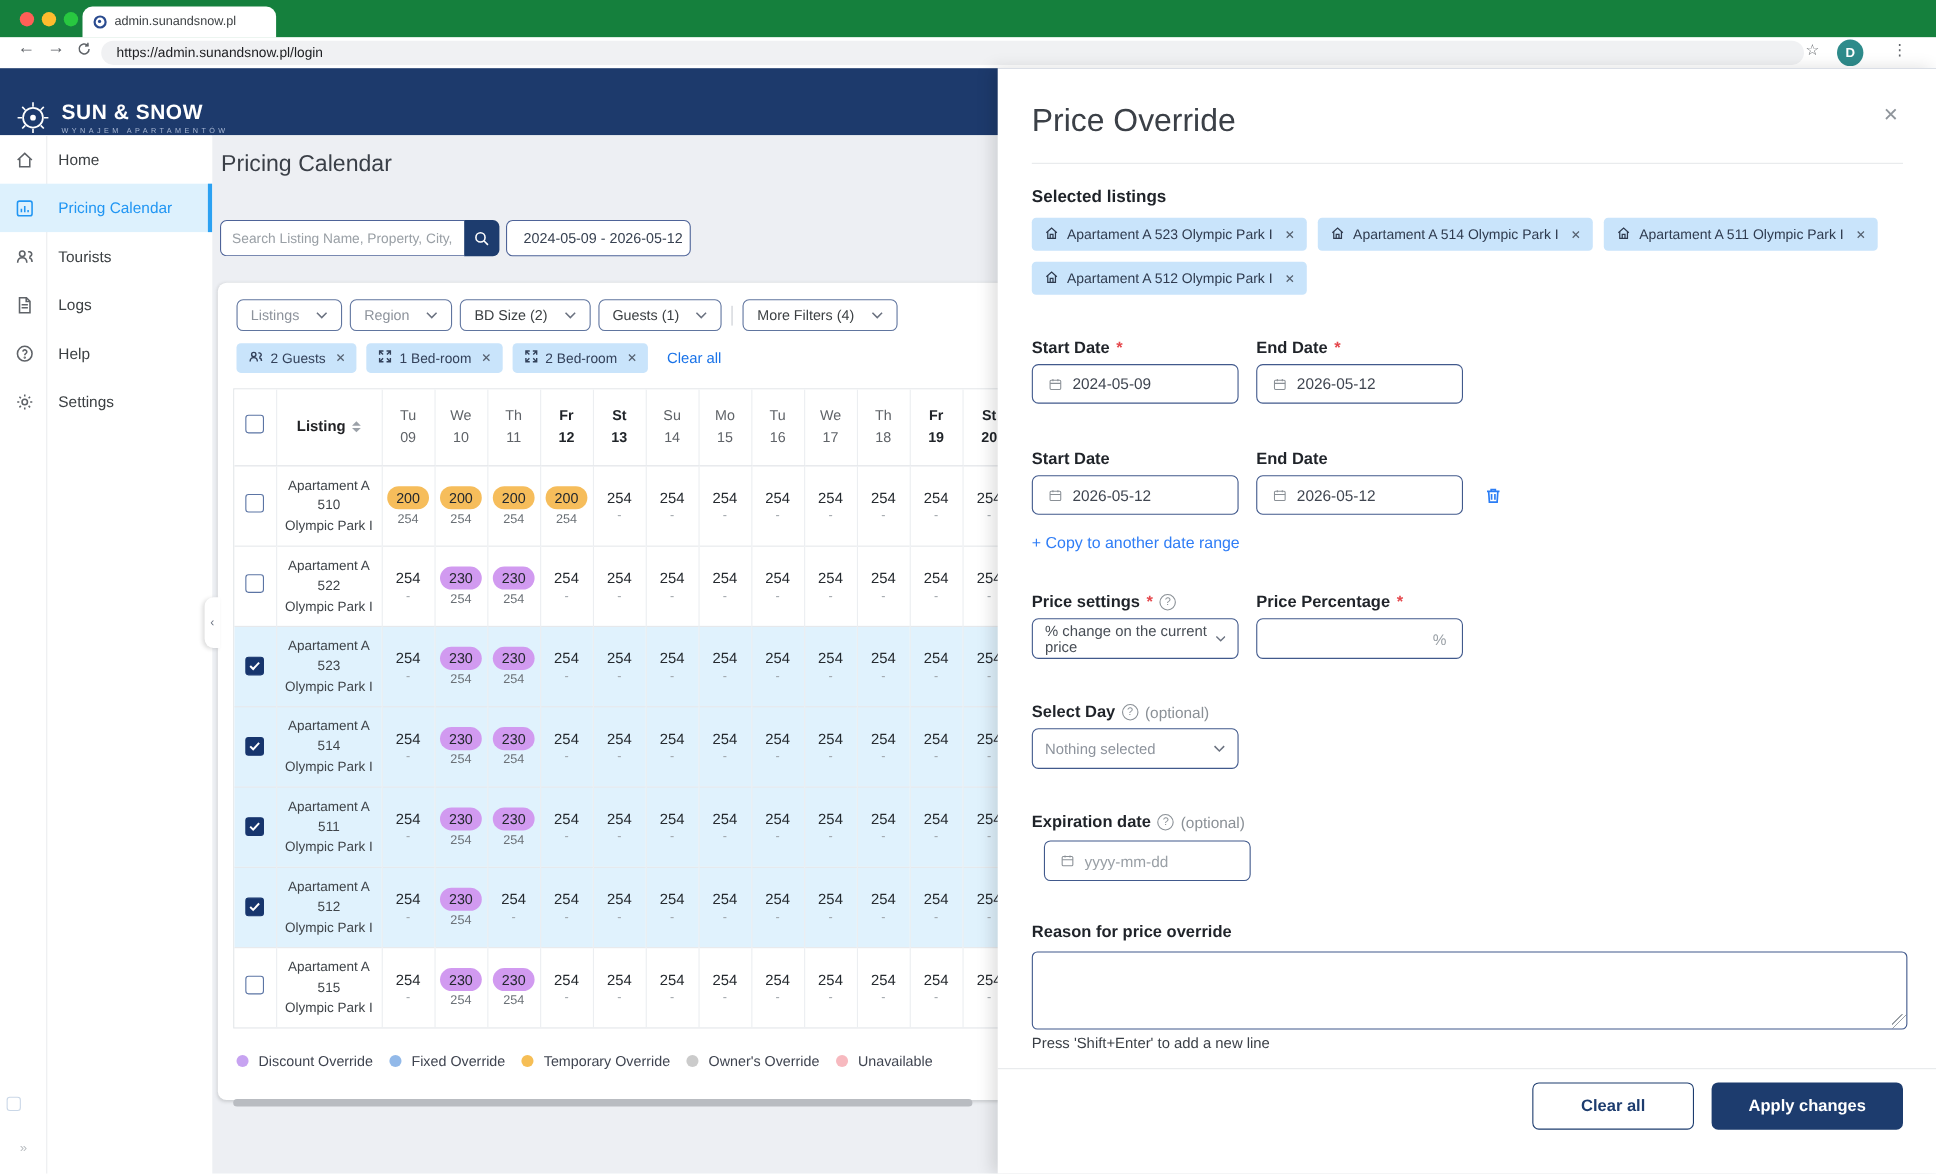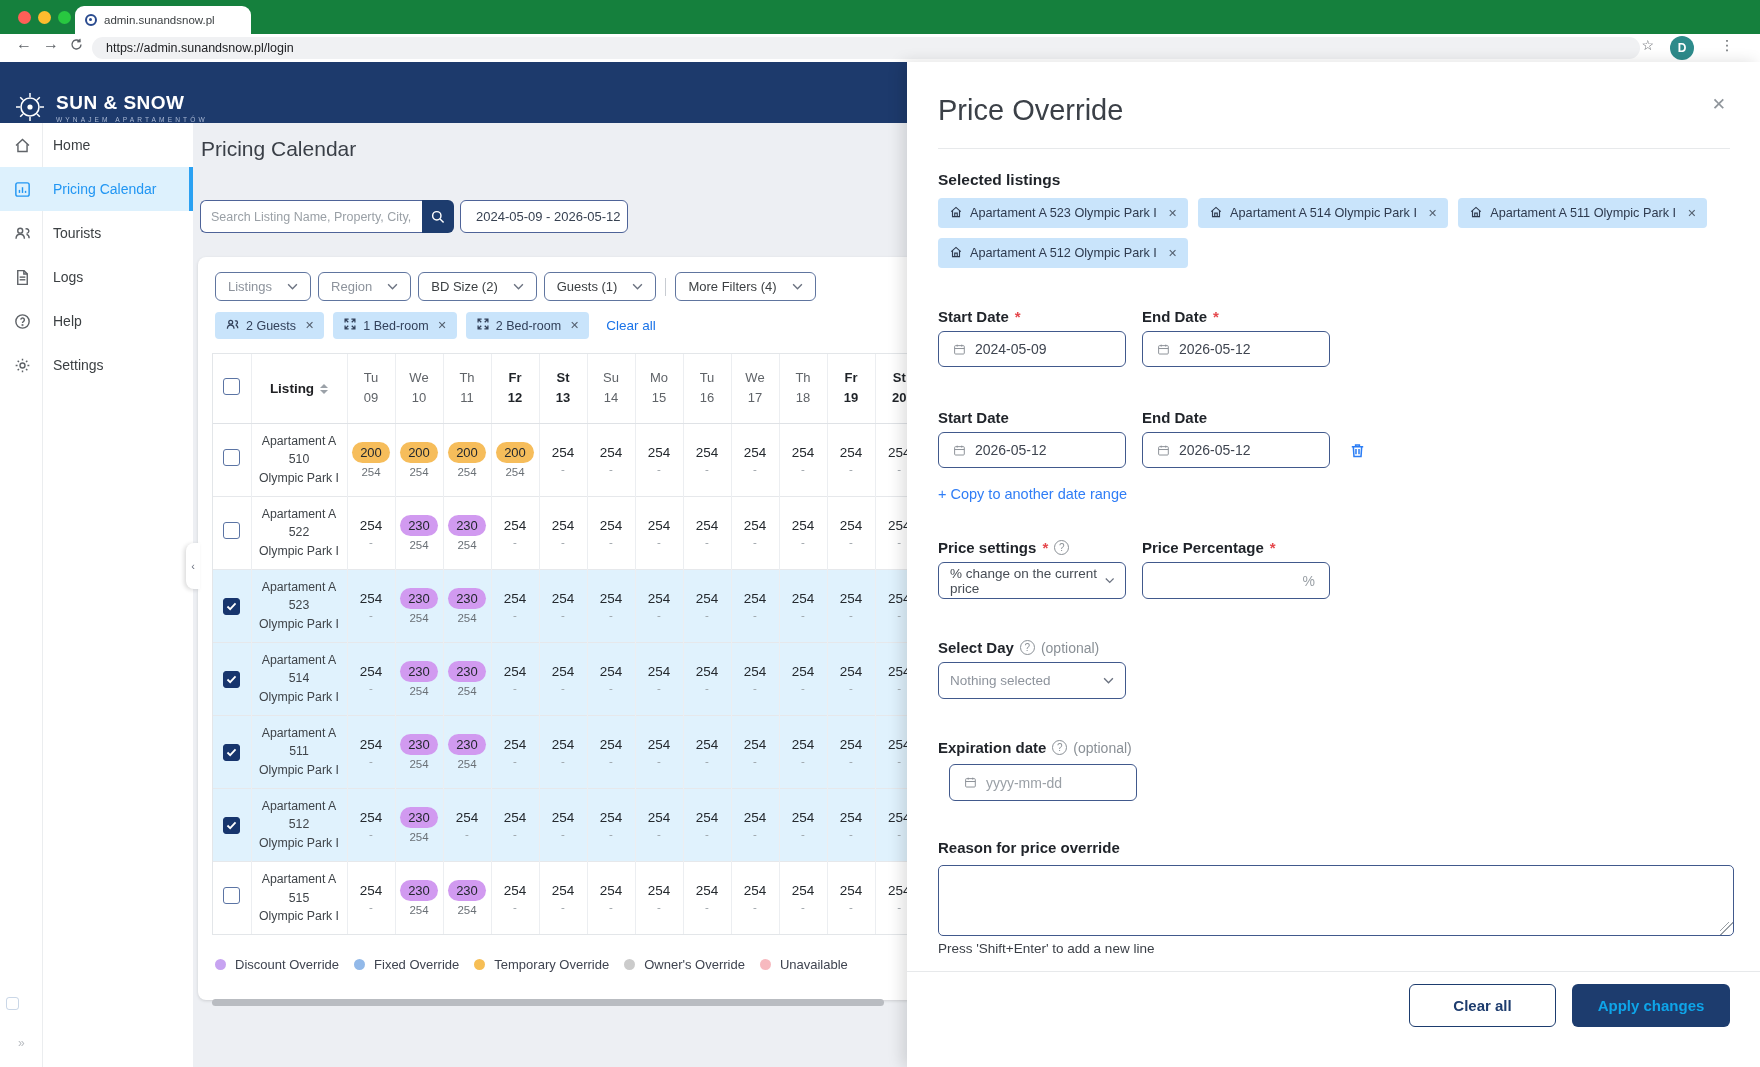--- a/index.html
+++ b/index.html
@@ -114,21 +114,21 @@
   .pct { color:#9aa0a6; font-size:14px; }
   .trash-wrap { position:absolute; left:441px; display:flex; align-items:center; height:36px; }
   .copy-link { position:absolute; left:31px; top:424px; font-size:14.5px; color:#2f7df6; font-weight:500; }
   .reason-ta { position:absolute; left:31px; top:803px; width:796px; height:71px; border:1.3px solid #41598c; border-radius:5px; resize:none; font-family:inherit; font-size:14px; padding:8px 10px; color:#3f4550; outline:none;
     background-image:linear-gradient(135deg, transparent 0 6px, #9aa0a6 6px 7px, transparent 7px 9px, #9aa0a6 9px 10px, transparent 10px); background-repeat:no-repeat; background-position:bottom right; background-size:13px 13px; }
   .p-hint { position:absolute; left:31px; top:879px; font-size:13.5px; color:#3a3f46; }
   .p-div2 { position:absolute; left:0; right:0; top:909px; border-top:1px solid #e7e9eb; }
   .p-actions { position:absolute; right:30px; top:922px; display:flex; gap:16px; }
   .btn { height:43px; border-radius:6px; font-size:15px; font-weight:700; display:flex; align-items:center; justify-content:center; font-family:inherit; }
   .btn.ghost { width:147px; background:#fff; border:1.6px solid #1d3c6e; color:#1d3c6e; }
-  .btn.primary { width:158px; background:#1d3c6e; border:none; color:#0ea5e9; }
+  .btn.primary { width:174px; background:#1d3c6e; border:none; color:#ffffff; }
 
   .artifact1 { position:absolute; left:6px; top:997px; width:13px; height:13px; border:1.5px solid #9fb6d4; border-radius:3px; opacity:.55; }
   .artifact2 { position:absolute; left:18px; top:1036px; font-size:12px; color:#9aa0a6; opacity:.7; }
 </style>
 </head>
 <body>
 
 <div class="screen">
 
   <div class="chrome">

